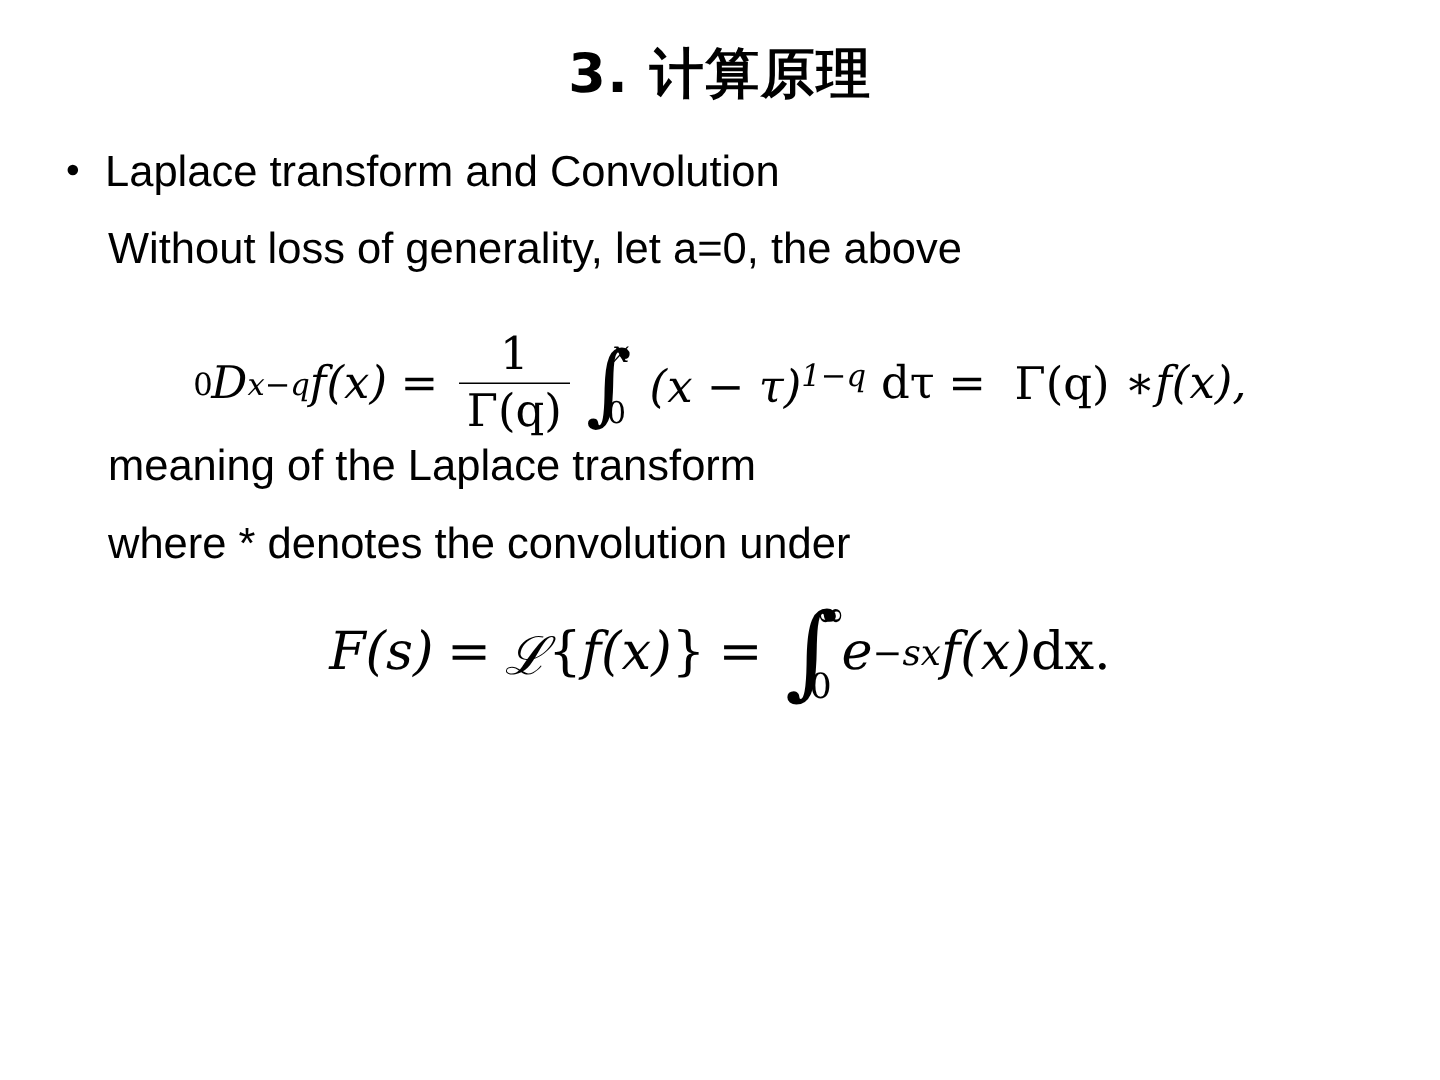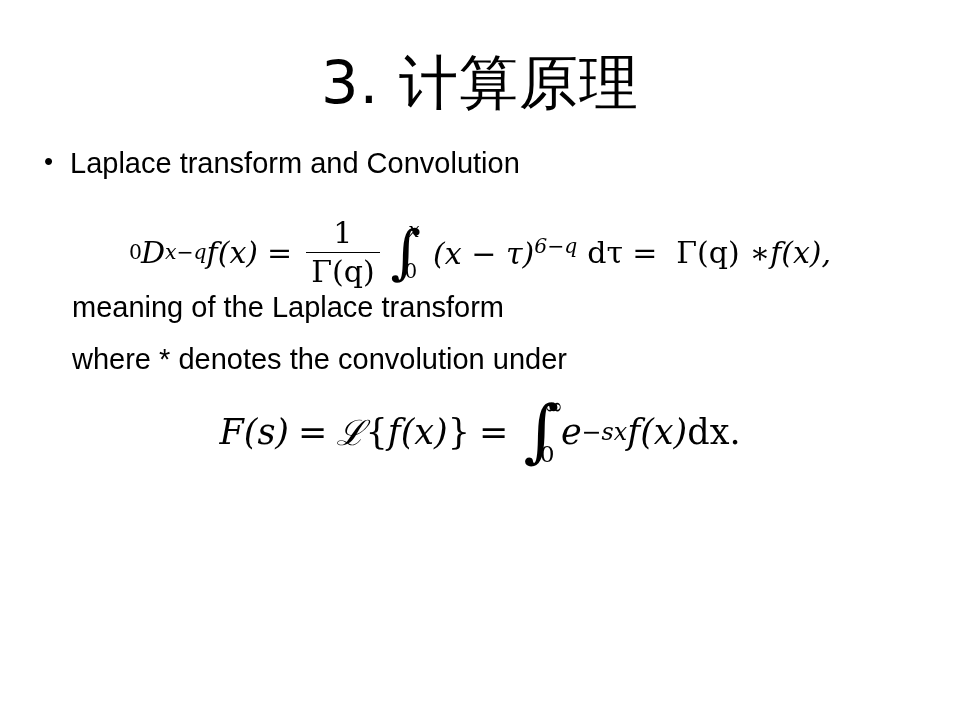--- a/index.html
+++ b/index.html
@@ -15,24 +15,24 @@
     overflow: hidden;
   }
   .slide {
     position: relative;
     width: 960px;
     height: 720px;
     box-sizing: border-box;
   }
   .slide-title {
     text-align: center;
-    font-size: 59px;
-    font-weight: 400;
+    font-size: 36px;
+    font-weight: 700;
     letter-spacing: 1px;
-    margin-top: 48px;
+    margin-top: 28px;
     margin-bottom: 0;
     line-height: 1.2;
     font-family: "DejaVu Sans", "Liberation Sans", sans-serif;
   }
   .body-block {
     margin: 26px 44px 0 44px;
   }
   .bullet-row {
     display: flex;
     align-items: flex-start;
@@ -151,36 +151,37 @@
 
   <h1 class="slide-title">3. 计算原理</h1>
 
   <div class="body-block">
 
     <div class="bullet-row">
       <span class="bullet-dot">•</span>
       <span class="bullet-text">Laplace transform and Convolution</span>
     </div>
 
+    <div class="para">Without loss of generality,  let a=0, the above</div>
 
     <div class="formula formula-1">
       <span class="mathrow">
         <span class="presub">0</span>
           <span class="cal">D</span>
           <span class="sub">x</span>
           <span class="sup">−q</span>
           <span class="mi">f(x)</span>
         <span class="eq">=</span>
         <span class="frac">
           <span class="num mup">1</span>
           <span class="den mup">Γ(q)</span>
         </span>
         <span class="intg">∫<span class="lim-top">x</span><span class="lim-bot">0</span></span>
         <span class="frac">
-          <span class="den"><span class="mi">(x − τ)</span><span class="sup">6−q</span></span>
+          <span class="den"><span class="mi">(x − τ)</span><span class="sup">1−q</span></span>
         </span>
         <span class="mup">dτ</span>
         <span class="eq">=</span>
         <span class="frac">
           <span class="den mup">Γ(q)</span>
         </span>
         <span>∗</span>
           <span class="mi">f(x),</span>
       </span>
     </div>

